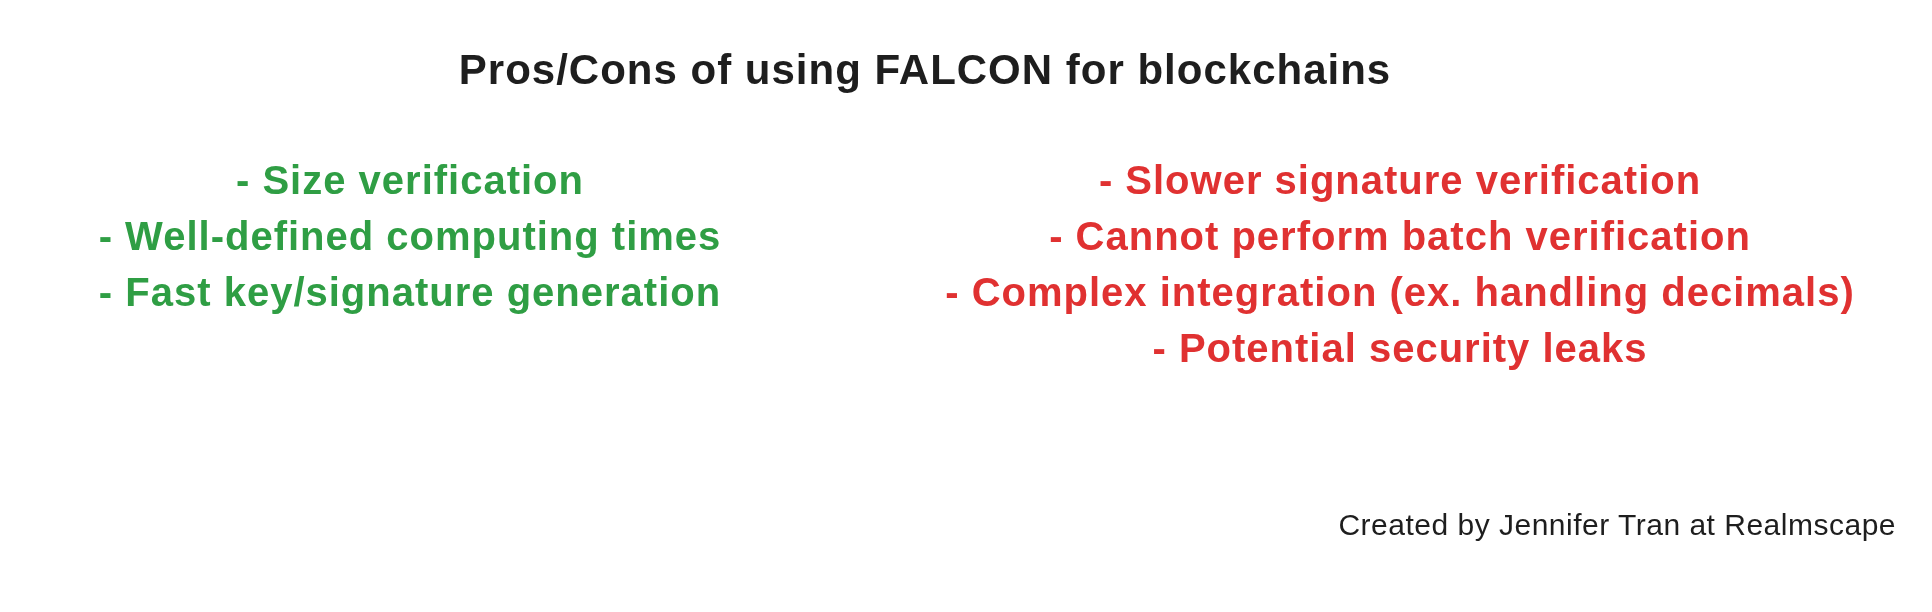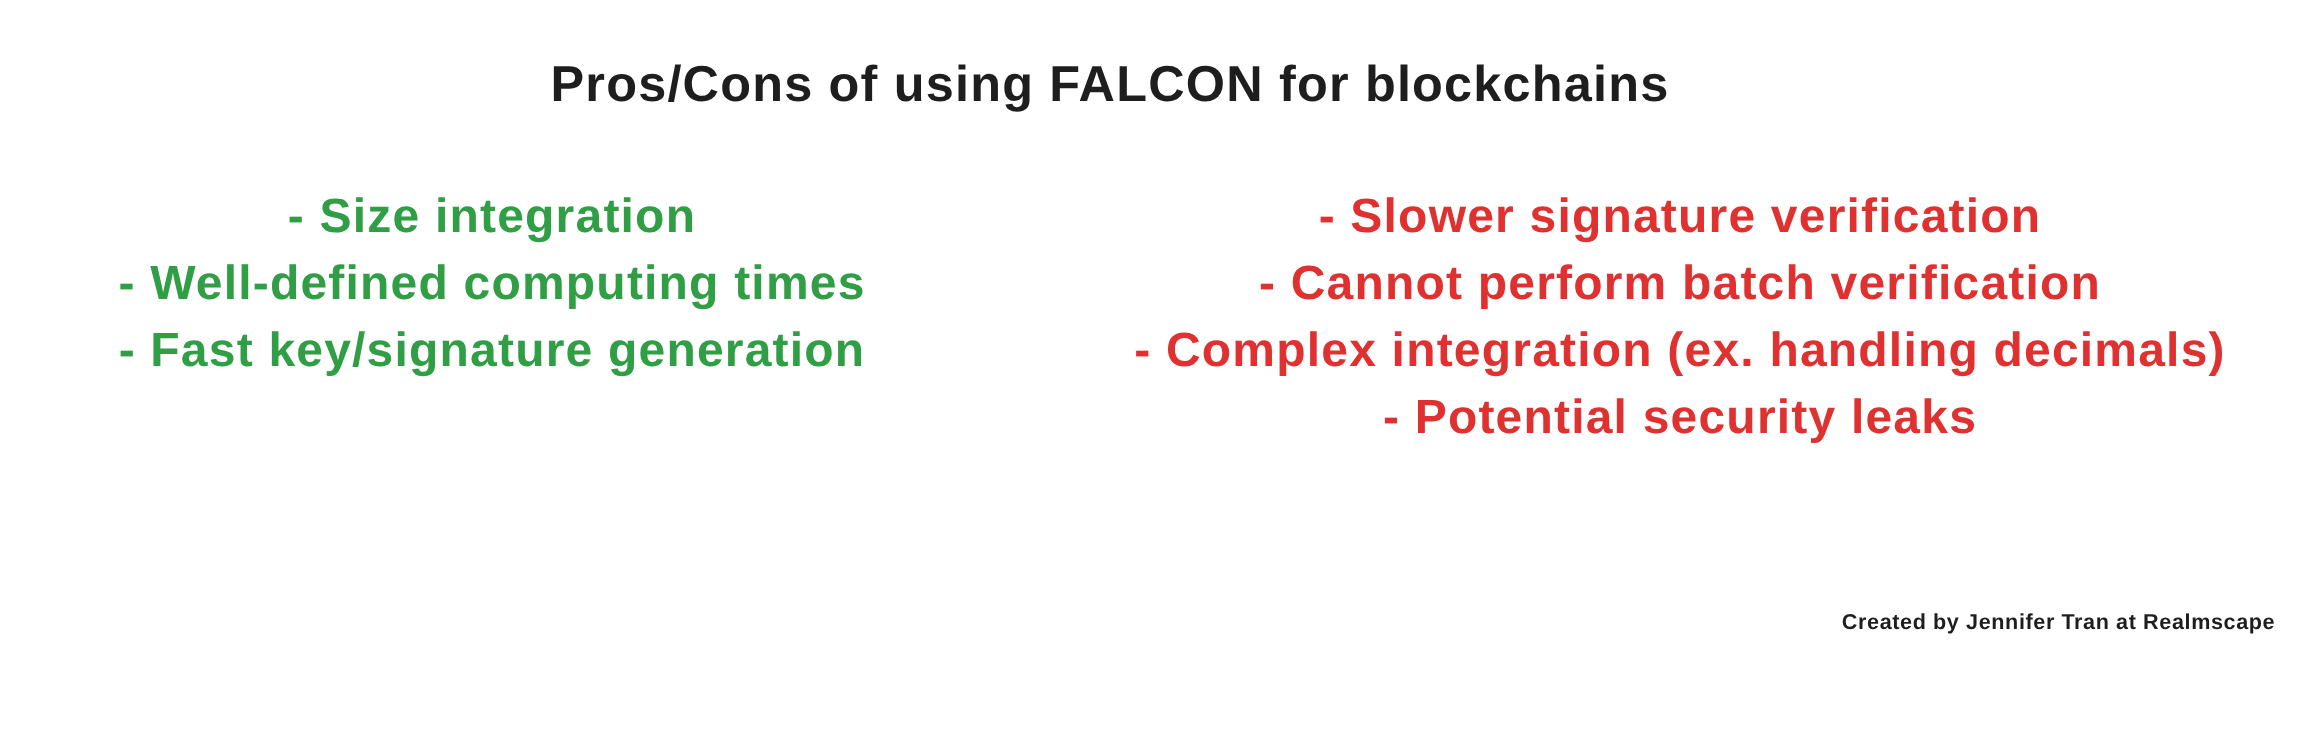--- a/index.html
+++ b/index.html
@@ -46,36 +46,36 @@
   }
   #cons-list {
     left: 860px;
     width: 1080px;
     color: var(--con, #e03131);
   }
   .credit {
     position: absolute;
     top: 508px;
     right: 36px;
-    font-size: 18px;
-    font-weight: 700;
+    font-size: 30px;
+    font-weight: 400;
     letter-spacing: 0.5px;
     color: var(--ink, #1e1e1e);
     white-space: nowrap;
   }
 </style>
 </head>
 <body>
 
 <div id="canvas" style="background: rgb(255, 255, 255);">
 
   <div class="title">Pros/Cons of using FALCON for blockchains</div>
 
   <div class="list" id="pros-list">
-    <div class="line">- Size integration</div>
+    <div class="line">- Size verification</div>
     <div class="line">- Well-defined computing times</div>
     <div class="line">- Fast key/signature generation</div>
   </div>
 
   <div class="list" id="cons-list">
     <div class="line">- Slower signature verification</div>
     <div class="line">- Cannot perform batch verification</div>
     <div class="line">- Complex integration (ex. handling decimals)</div>
     <div class="line">- Potential security leaks</div>
   </div>

